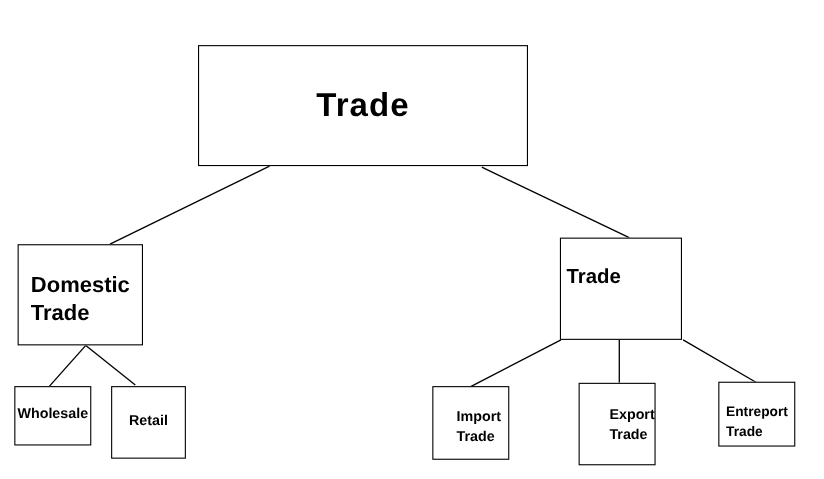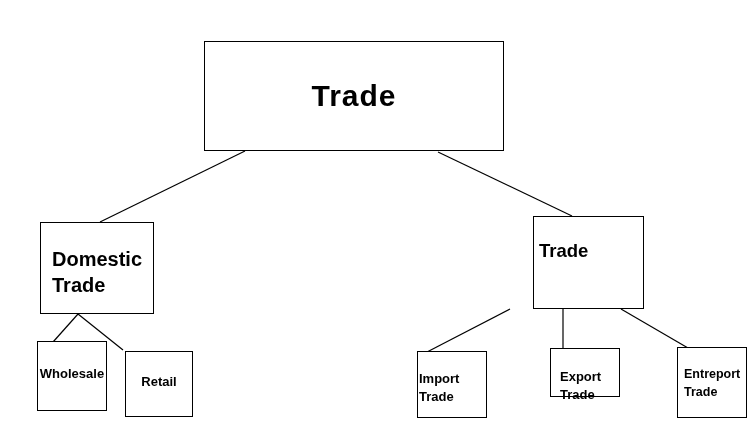--- a/index.html
+++ b/index.html
@@ -27,21 +27,20 @@
     stroke: #000000;
     stroke-width: 1.2;
   }
   .node {
     position: absolute;
     box-sizing: border-box;
     border: 1px solid #000000;
     background: #ffffff;
     font-weight: bold;
     color: #000000;
-    margin-left: 24px;
   }
   .node .ln {
     display: block;
   }
   
   .n-trade {
     left: 180px; top: 41px; width: 300px; height: 110px;
     display: flex; align-items: center; justify-content: center;
     font-size: 30px; letter-spacing: 1px;
   }
@@ -54,40 +53,40 @@
   .n-international {
     left: 509px; top: 216px; width: 111px; height: 93px;
     font-size: 18.5px; line-height: 25px;
     padding: 21px 0 0 5px;
   }
   
   .leaf {
     font-size: 13px; line-height: 18px;
   }
   .n-wholesale {
-    left: 13px; top: 341px; width: 70px; height: 70px;
+    left: 13px; top: 351px; width: 70px; height: 54px;
     display: flex; align-items: center; justify-content: center;
     padding-bottom: 4px;
   }
   .n-retail {
     left: 101px; top: 351px; width: 68px; height: 66px;
     display: flex; align-items: center; justify-content: center;
     padding-bottom: 4px;
     text-align: right;
   }
   .n-import {
     left: 393px; top: 351px; width: 70px; height: 67px;
-    padding: 18px 0 0 1px;
+    padding: 18px 0 0 21px;
   }
   .n-export {
-    left: 526px; top: 348px; width: 70px; height: 49px;
-    padding: 19px 0 0 9px;
+    left: 526px; top: 348px; width: 70px; height: 75px;
+    padding: 19px 0 0 27px;
   }
   .n-entreport {
-    left: 653px; top: 347px; width: 70px; height: 71px;
+    left: 653px; top: 347px; width: 70px; height: 59px;
     padding: 17px 13px 0 6px;
     font-size: 12.5px;
   }
 </style>
 </head>
 <body>
 
 <div class="canvas">
 
   <svg class="connectors" viewBox="0 0 749 435" xmlns="http://www.w3.org/2000/svg">

